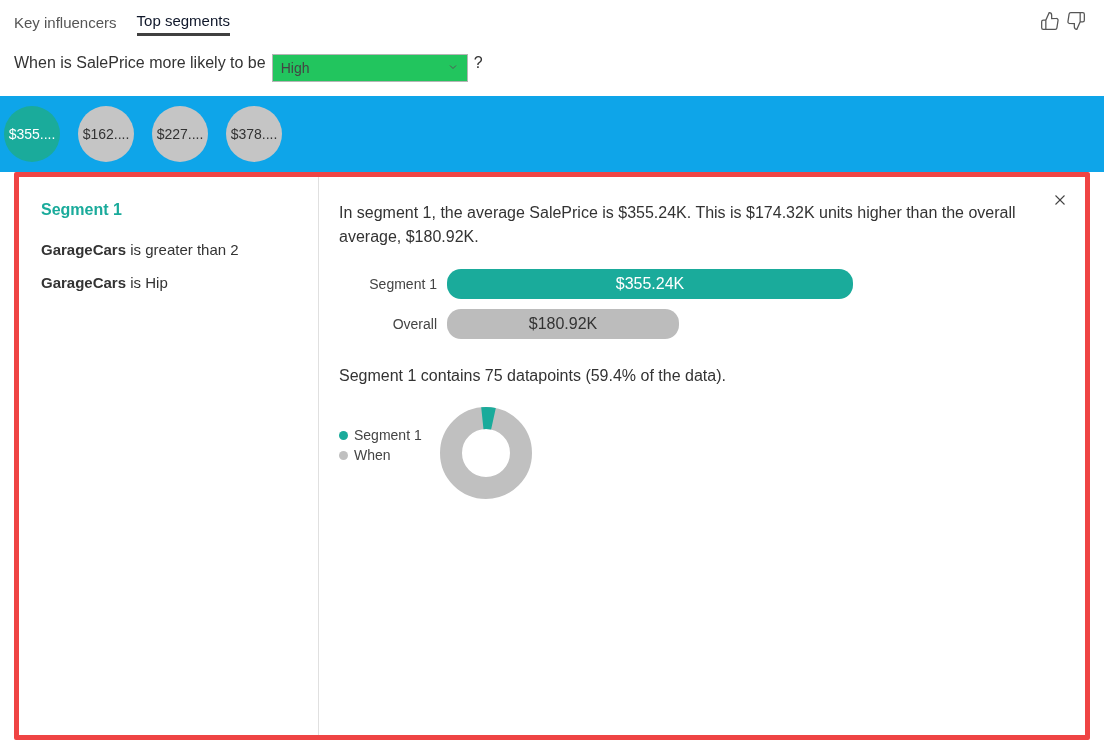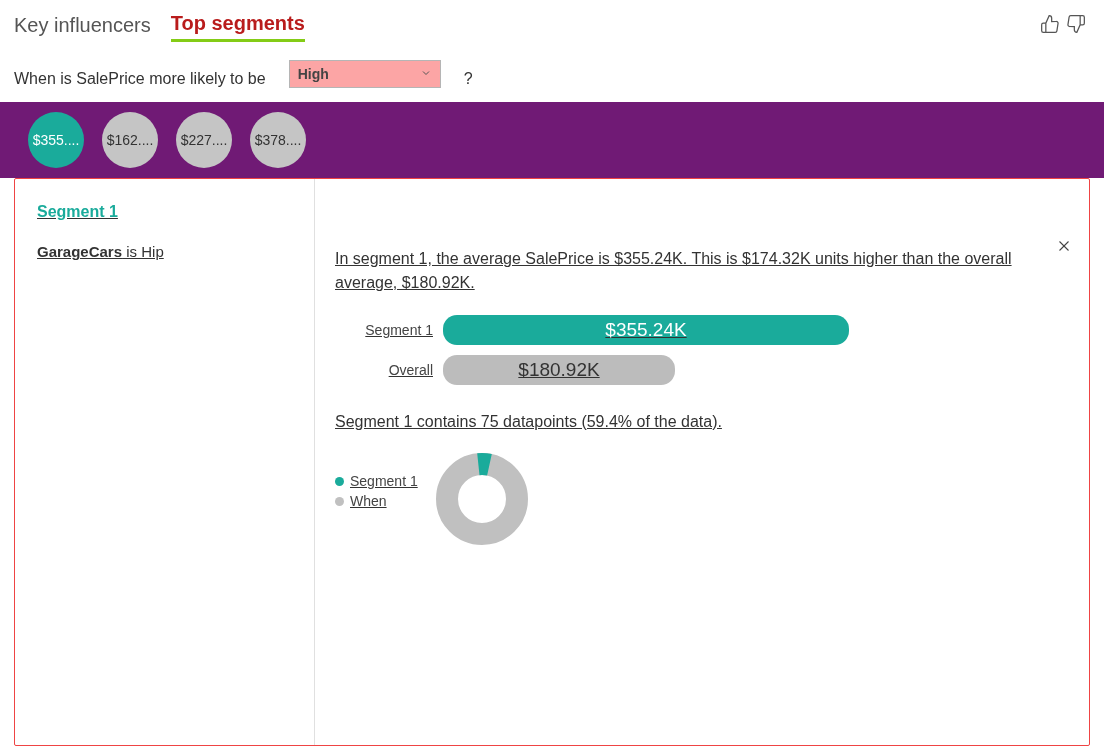--- a/index.html
+++ b/index.html
@@ -15,66 +15,64 @@
   .top-area {
     padding: 8px 14px 0 14px;
   }
   .tabs {
     display: flex;
     gap: 20px;
     align-items: center;
     position: relative;
   }
   .tab {
-    font-size: 20px;
+    font-size: 15px;
     color: #555;
     padding: 4px 0;
     cursor: pointer;
   }
   .tab.active {
-    color: #b91c1c;
-    border-bottom: 3px solid #84cc16;
-    font-weight: bold;
+    color: #0f172a;
+    border-bottom: 3px solid #404040;
   }
   .feedback-icons {
     margin-left: auto;
     display: flex;
     gap: 6px;
     align-items: center;
     margin-right: 4px;
   }
   .feedback-icons svg { cursor: pointer; }
   .question-row {
     display: flex;
-    align-items: flex-end;
-    gap: 23px;
+    align-items: flex-start;
+    gap: 6px;
     margin-top: 18px;
     margin-bottom: 14px;
   }
   .question-text {
     font-size: 16px;
     color: #333;
   }
   .dropdown {
     border: 1px solid #b5b5b5;
     height: 28px;
-    width: 152px;
+    width: 196px;
     display: flex;
     align-items: center;
     justify-content: space-between;
     padding: 0 8px;
     font-size: 14px;
     color: #444;
     cursor: pointer;
-    background: #fca5a5;
-    font-weight: bold;
+    background: #22c55e;
   }
   .bubbles-strip {
-    background: #701a75;
-    padding: 10px 28px;
+    background: #0ea5e9;
+    padding: 10px 4px;
     display: flex;
     gap: 18px;
   }
   .bubble {
     width: 56px;
     height: 56px;
     border-radius: 50%;
     background: #c5c5c5;
     color: #333;
     display: flex;
@@ -83,26 +81,25 @@
     font-size: 14px;
     overflow: hidden;
     cursor: pointer;
   }
   .bubble.active {
     background: #1aab9b;
     color: #fff;
   }
   .panel {
     margin: 0 14px 14px 14px;
-    border: 1px solid #ef4444;
+    border: 5px solid #ef4444;
     border-radius: 2px;
     height: 568px;
     display: flex;
     background: #fff;
-    text-decoration: underline;
   }
   .side-pane {
     width: 300px;
     border-right: 1px solid #e0e0e0;
     padding: 24px 22px;
   }
   .segment-title {
     color: #1aab9b;
     font-size: 16px;
     font-weight: 600;
@@ -111,21 +108,20 @@
   .condition {
     font-size: 15px;
     color: #333;
     margin-bottom: 16px;
   }
   .condition b { font-weight: 600; }
   .main-pane {
     flex: 1;
     padding: 24px 54px 24px 20px;
     position: relative;
-    margin-top: 44px;
   }
   .close-icon {
     position: absolute;
     top: 14px;
     right: 16px;
     cursor: pointer;
   }
   .summary-text {
     font-size: 16px;
     color: #333;
@@ -148,21 +144,21 @@
   .bar-track {
     position: relative;
     height: 30px;
   }
   .bar {
     height: 30px;
     display: flex;
     align-items: center;
     justify-content: center;
     color: #fff;
-    font-size: 19px;
+    font-size: 16px;
     border-radius: 14px;
   }
   .bar.seg {
     background: #1aab9b;
     width: 406px;
   }
   .bar.overall {
     background: #bcbcbc;
     color: #333;
     width: 232px;
@@ -237,20 +233,23 @@
 <div class="bubbles-strip">
   <div class="bubble active">$355....</div>
   <div class="bubble">$162....</div>
   <div class="bubble">$227....</div>
   <div class="bubble">$378....</div>
 </div>
 
 <div class="panel">
   <div class="side-pane">
     <div class="segment-title">Segment 1</div>
+    <div class="condition">
+      <b>GarageCars</b><span> is greater than 2</span>
+    </div>
     <div class="condition">
       <b>GarageCars</b><span> is Hip</span>
     </div>
   </div>
 
   <div class="main-pane">
     <span class="close-icon">
       <svg width="18" height="18" viewBox="0 0 24 24" stroke="#444" stroke-width="1.5" fill="none">
           <line x1="18" y1="6" x2="6" y2="18"></line>
           <line x1="6" y1="6" x2="18" y2="18"></line>

